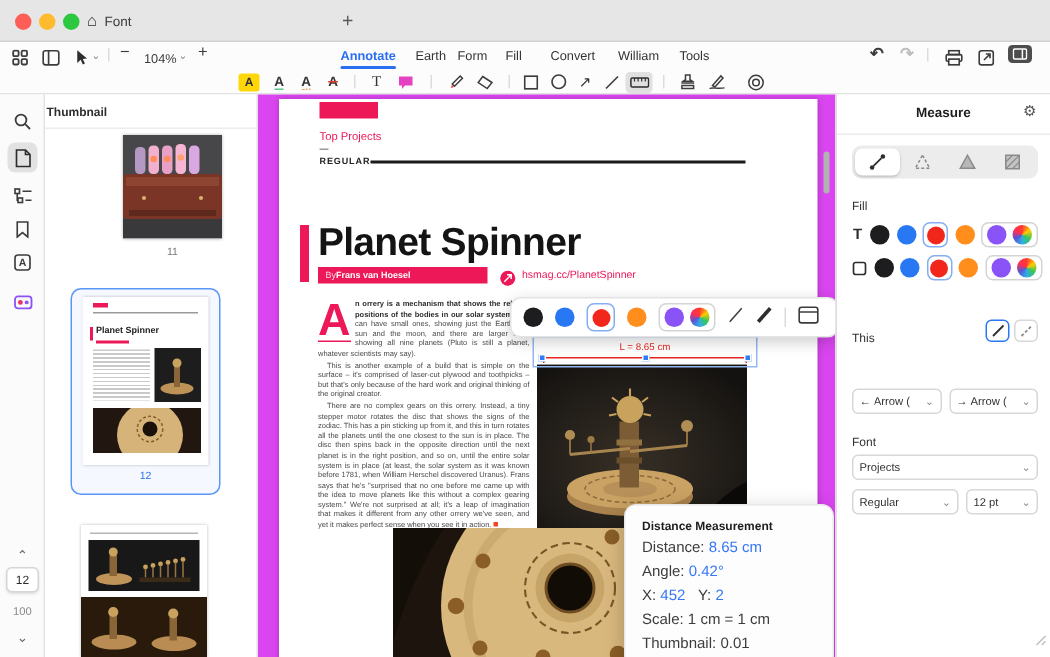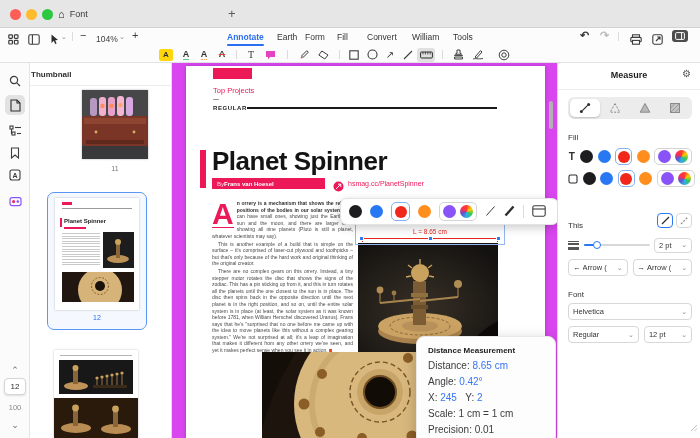--- a/index.html
+++ b/index.html
@@ -513,23 +513,23 @@
         <span><svg width="14" height="12" viewBox="0 0 14 12">
               <rect x="0.8" y="0.8" width="12.4" height="10.4" rx="1.6" fill="none" stroke="#3c3c3c" stroke-width="1.1"></rect>
               <line x1="1" y1="4" x2="13" y2="4" stroke="#3c3c3c" stroke-width="1.1"></line>
             </svg></span>
       </div>
 
       <div id="popup">
         <h4>Distance Measurement</h4>
         <div class="row"><span>Distance:</span> <span class="val">8.65 cm</span></div>
         <div class="row"><span>Angle:</span> <span class="val">0.42°</span></div>
-        <div class="row"><span>X:</span> <span class="val">245</span>&nbsp;&nbsp;&nbsp;<span>Y:</span> <span class="val">2</span></div>
+        <div class="row"><span>X:</span> <span class="val">452</span>&nbsp;&nbsp;&nbsp;<span>Y:</span> <span class="val">2</span></div>
         <div class="row"><span>Scale:</span> <span>1 cm = 1 cm</span></div>
-        <div class="row"><span>Precision:</span> <span>0.01</span></div>
+        <div class="row"><span>Thumbnail:</span> <span>0.01</span></div>
       </div>
     </div>
 
     <div id="rightpanel">
       <div style="position:absolute;left:0;top:7px;width:100%;text-align:center;font-size:9px;font-weight:bold;color:#1d1d1d">Measure</div>
       <span style="position:absolute;right:9px;top:5px;font-size:10px;color:#555">⚙</span>
       <div style="position:absolute;left:0;top:26px;width:100%;height:1px;background:#ececec"></div>
 
       <div class="seg">
         <span class="seg-cell on">
@@ -599,52 +599,37 @@
               <line x1="1" y1="8" x2="8" y2="1" stroke="#2d2d2d" stroke-width="1.2"></line>
             </svg>
           </span>
         <span style="width:16px;height:15px;border:1px solid #d7d7d7;border-radius:4px;display:flex;align-items:center;justify-content:center">
             <svg width="9" height="9" viewBox="0 0 9 9">
               <line x1="1" y1="8" x2="8" y2="1" stroke="#8a8a8a" stroke-width="1.2" stroke-dasharray="2 1.4"></line>
             </svg>
           </span>
       </div>
 
-      <div class="crow" style="top:174px;height:16px">
-        <span class="lines-ic" style="width:11px;flex:none">
-            <div style="height:1px"></div>
-            <div style="height:2px"></div>
-            <div style="height:3px;margin-bottom:0"></div>
-          </span>
-        <span class="slider-track" style="background:#d8d8d8">
-            <span style="position:absolute;left:0;top:0;width:18%;height:100%;background:#2878f4;border-radius:2px"></span>
-            <span class="knob" style="left:14%"></span>
-          </span>
-        <span class="dd" style="width:38px;height:15px;flex:none">
-            <span>2 pt</span>
-            <span class="chev">⌄</span>
-          </span>
-      </div>
 
       <div style="position:absolute;left:10px;top:196px;width:124px;display:flex;gap:5px">
         <span class="dd" style="flex:1;height:17px;gap:2px">
             <span>←</span>
             <span style="overflow:hidden;white-space:nowrap;flex:1">Arrow (</span>
             <span class="chev">⌄</span>
           </span>
         <span class="dd" style="flex:1;height:17px;gap:2px">
             <span>→</span>
             <span style="overflow:hidden;white-space:nowrap;flex:1">Arrow (</span>
             <span class="chev">⌄</span>
           </span>
       </div>
 
       <div class="rp-label" style="top:227px">Font</div>
       <span class="dd" style="position:absolute;left:10px;top:240px;width:124px;height:17px">
-          <span>Helvetica</span>
+          <span>Projects</span>
           <span class="chev">⌄</span>
         </span>
       <div style="position:absolute;left:10px;top:263px;width:124px;display:flex;gap:5px">
         <span class="dd" style="flex:1.6;height:17px">
             <span>Regular</span>
             <span class="chev">⌄</span>
           </span>
         <span class="dd" style="flex:1;height:17px">
             <span>12 pt</span>
             <span class="chev">⌄</span>

